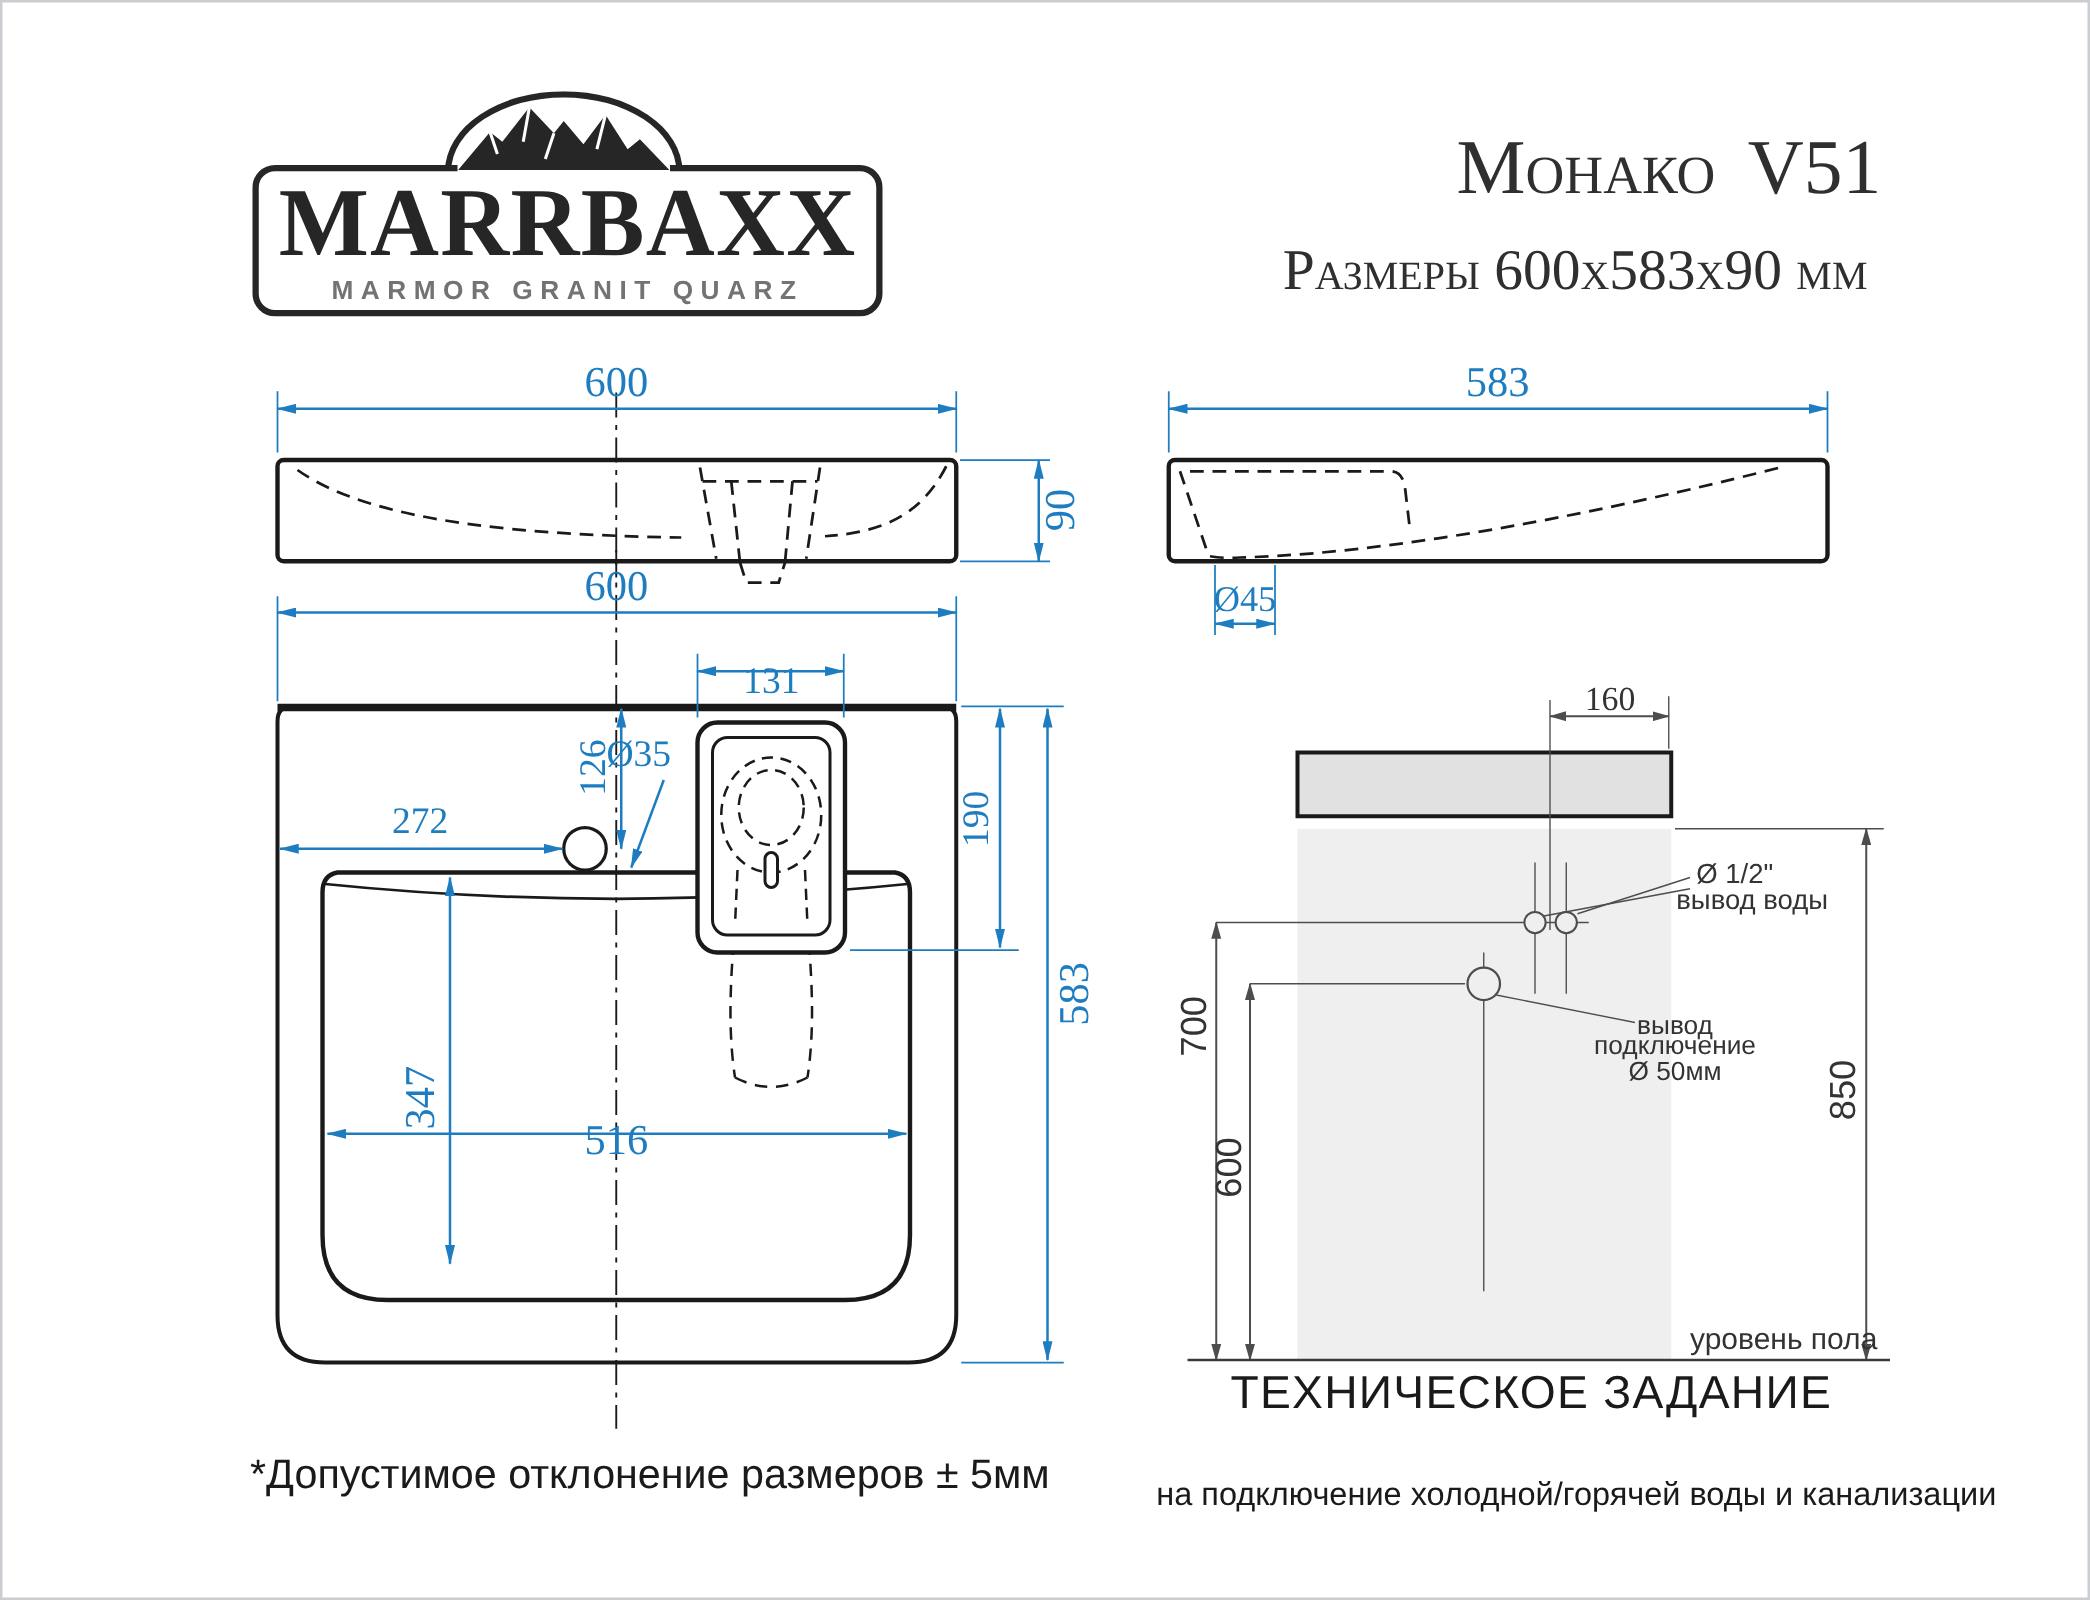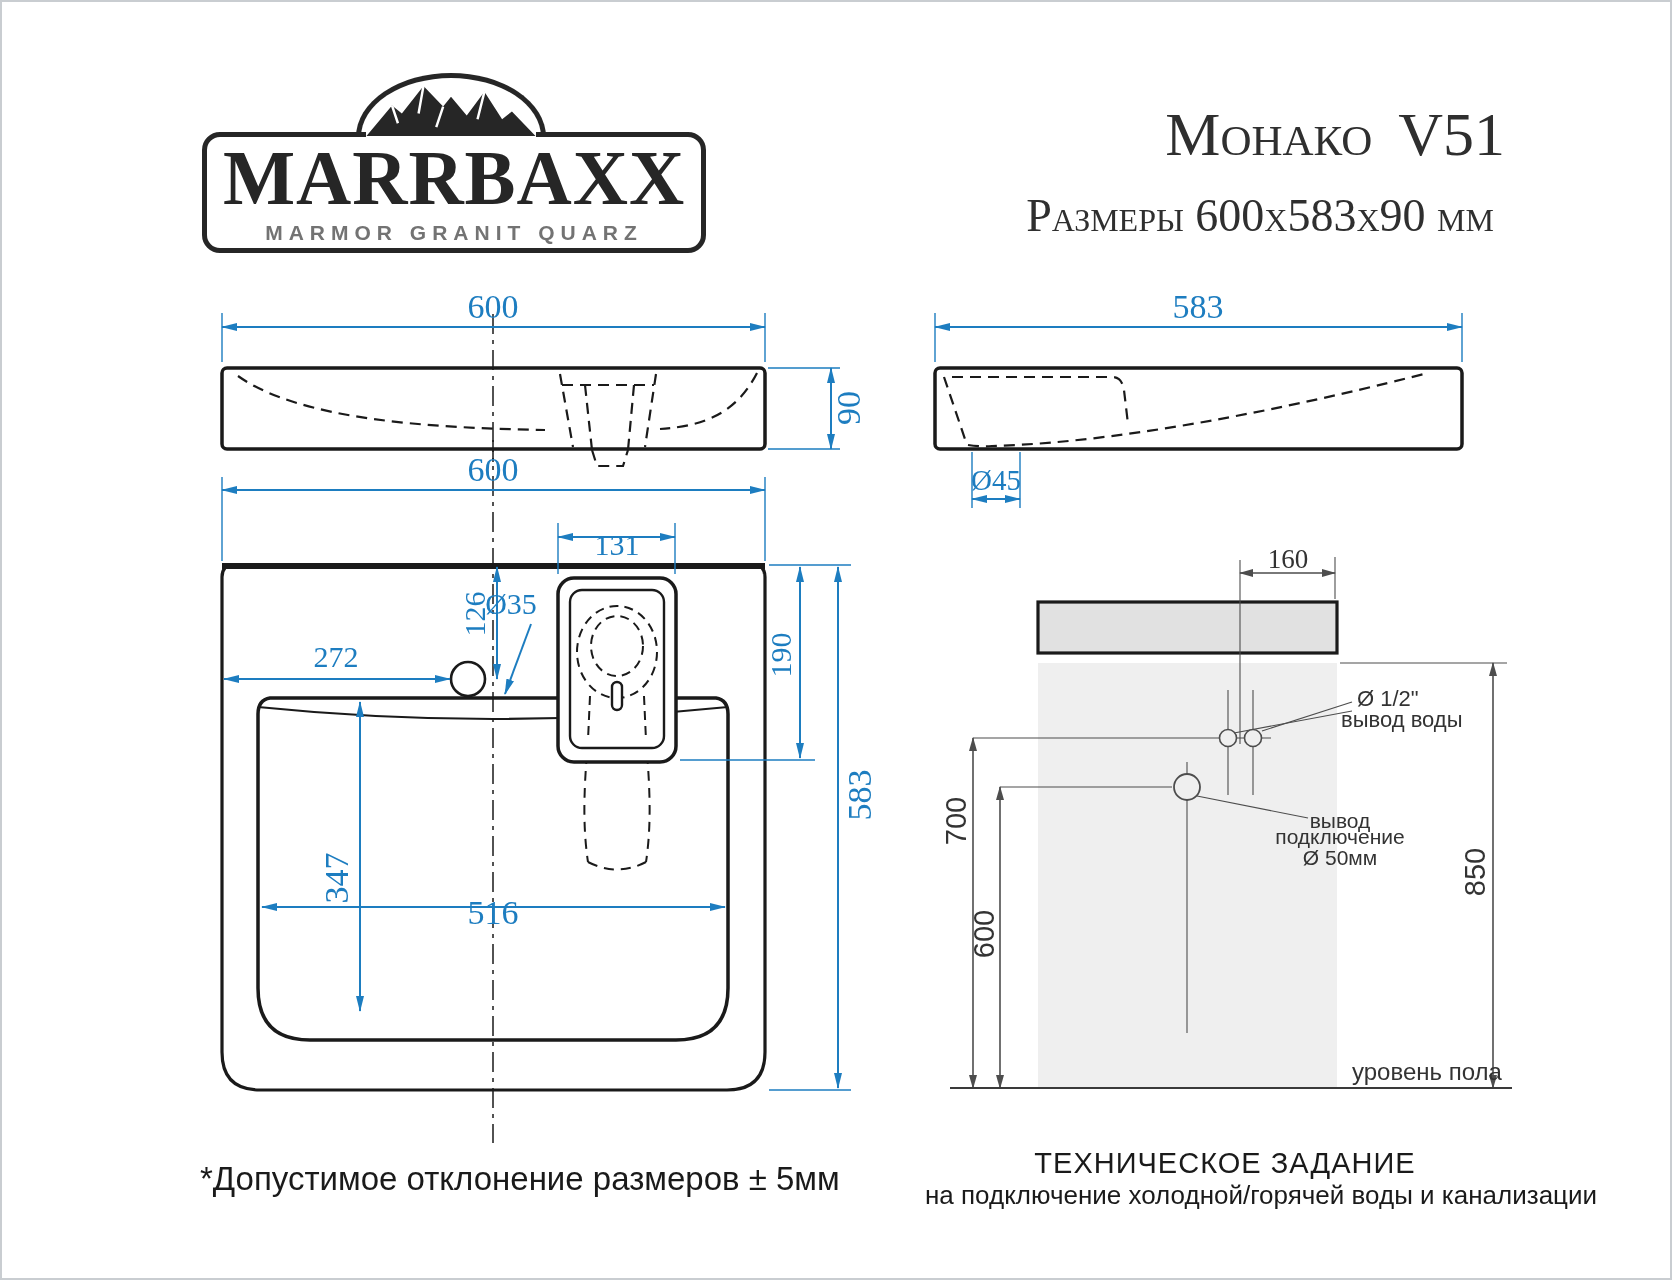--- a/index.html
+++ b/index.html
@@ -186,16 +186,16 @@
 <div class="lbl" style="left:1357px;top:686px;font-size:22px;">Ø 1/2"</div>
 <div class="lbl" style="left:1341px;top:707px;font-size:22px;">вывод воды</div>
 <div class="lbl" style="left:1255px;top:813px;width:170px;text-align:center;font-size:21px;line-height:16px;">
   <div>вывод</div>
   <div>подключение</div>
   <div style="margin-top:5px;">Ø 50мм</div>
 </div>
 <div class="lbl" style="left:1352px;top:1058px;font-size:24px;">уровень пола</div>
 
 <div class="note" style="left:200px;top:1160px;width:600px;font-size:33px;">*Допустимое отклонение размеров ± 5мм</div>
-<div class="note" style="left:975px;top:1147px;width:500px;font-size:29px;letter-spacing:1px;">ТЕХНИЧЕСКОЕ ЗАДАНИЕ</div>
+<div class="note" style="left:975px;top:1093px;width:500px;font-size:37px;letter-spacing:1px;">ТЕХНИЧЕСКОЕ ЗАДАНИЕ</div>
 <div class="note" style="left:925px;top:1180px;width:600px;font-size:26px;">на подключение холодной/горячей воды и канализации</div>
 
 <div class="frame"></div>
 
 </body></html>

